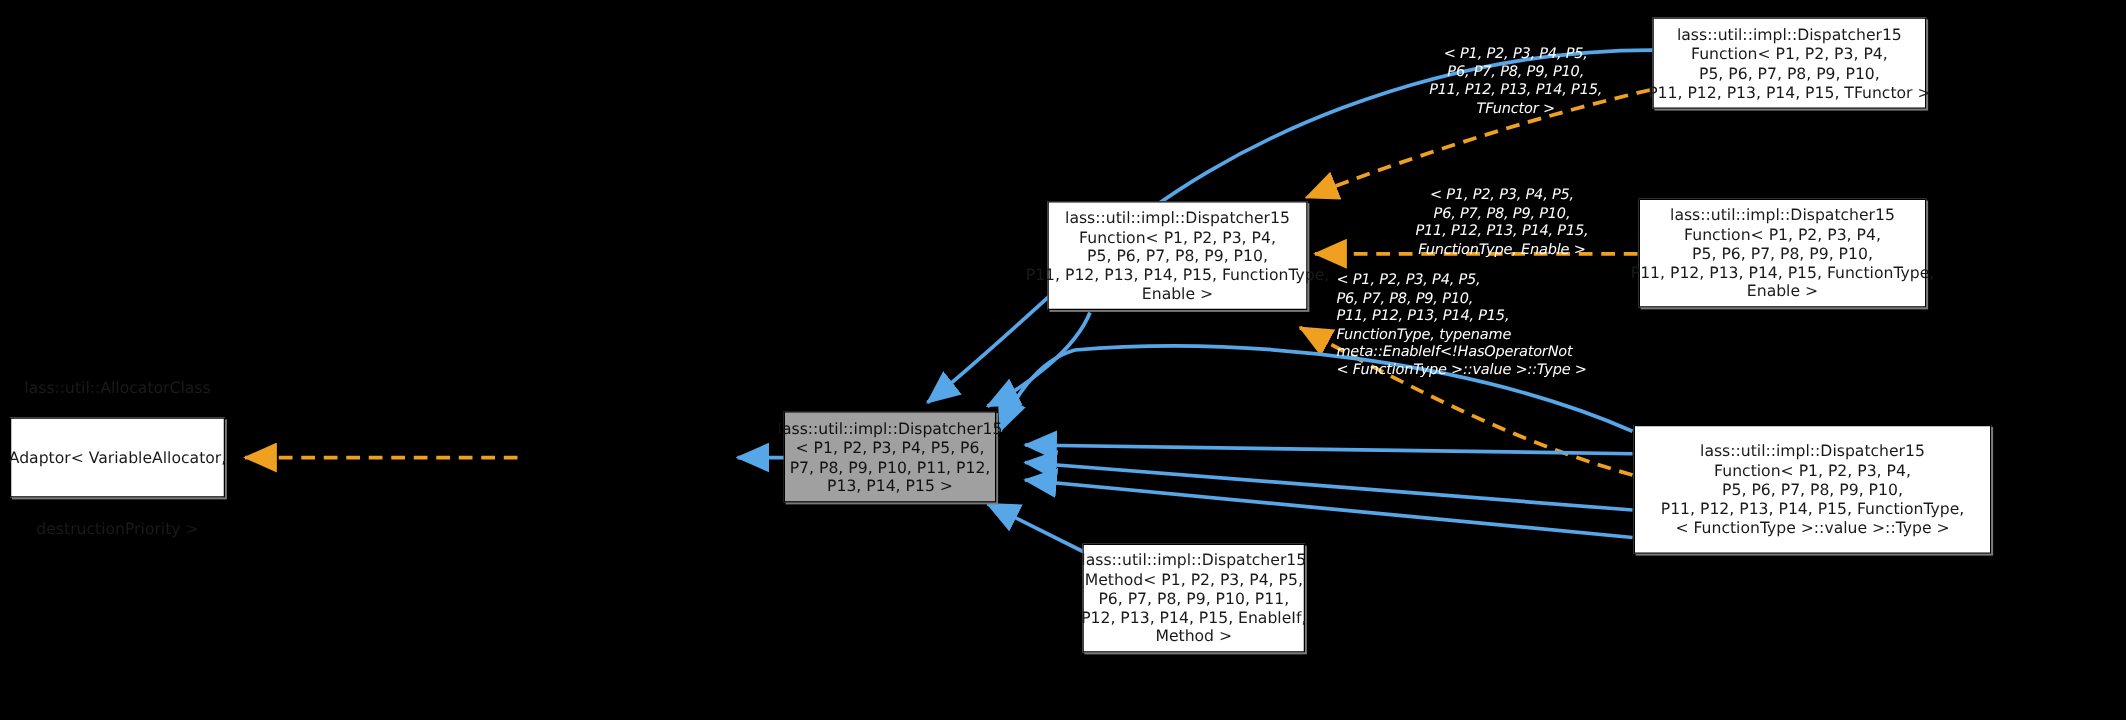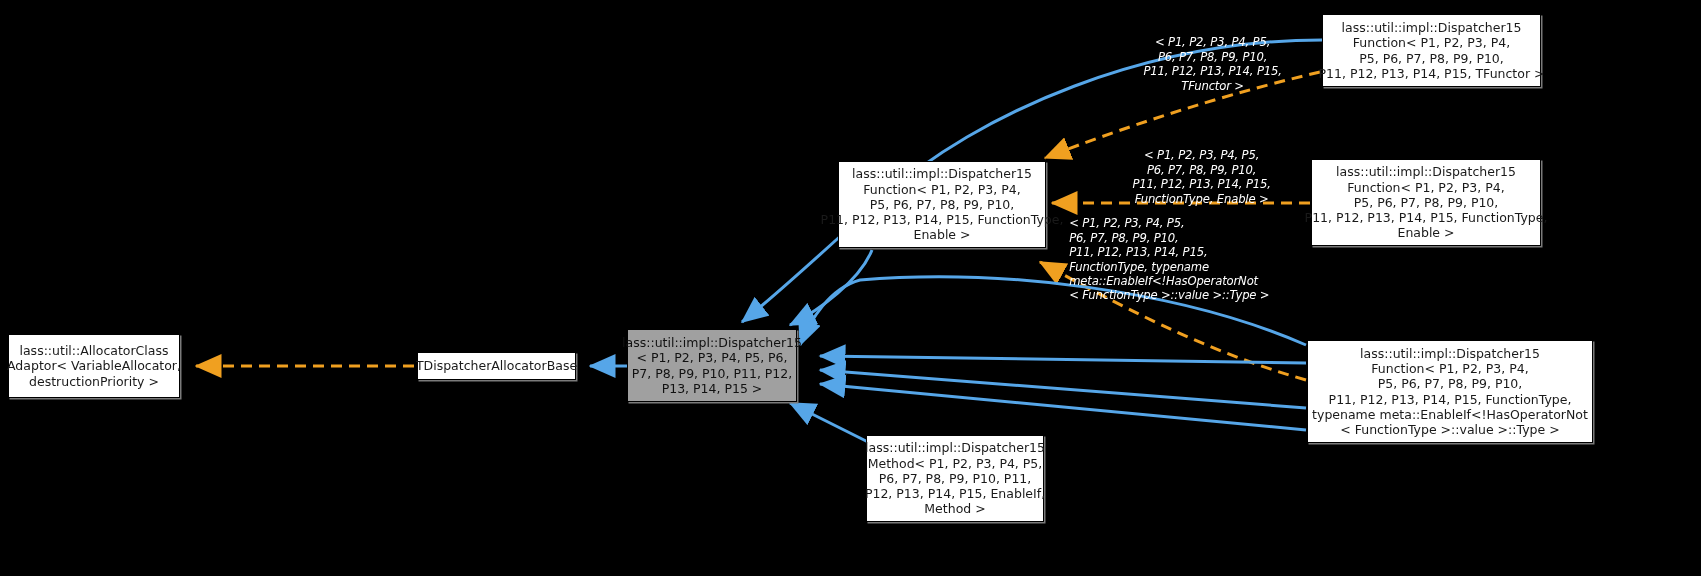--- a/index.html
+++ b/index.html
@@ -102,29 +102,26 @@
     </g>
     <g>
       <path d="M1306,430 L820,384" fill="none" stroke="#56a6e8" stroke-width="3" marker-end="url(#arrBlue)"></path>
     </g>
 
     <g>
       <path d="M870,443 L790,403" fill="none" stroke="#56a6e8" stroke-width="3" marker-end="url(#arrBlue)"></path>
     </g>
   </svg>
 
-  <div class="node" style="left:8px;top:334px;width:172px;height:64px;">
+  <div class="node" style="left:8px;top:334px;width:172px;height:64px;gap:41px;">
     <span class="ln">lass::util::AllocatorClass</span>
     <span class="ln">Adaptor&lt; VariableAllocator,</span>
     <span class="ln">destructionPriority &gt;</span>
   </div>
 
-  <div class="node" style="left:417px;top:352px;width:159px;height:28px;">
-    <span class="ln">TDispatcherAllocatorBase</span>
-  </div>
 
   <div class="node current" style="left:627px;top:329px;width:170px;height:73px;">
     <span class="ln">lass::util::impl::Dispatcher15</span>
     <span class="ln">&lt; P1, P2, P3, P4, P5, P6,</span>
     <span class="ln">P7, P8, P9, P10, P11, P12,</span>
     <span class="ln">P13, P14, P15 &gt;</span>
   </div>
 
   <div class="node" style="left:838px;top:161px;width:208px;height:87px;">
     <span class="ln">lass::util::impl::Dispatcher15</span>
@@ -147,21 +144,20 @@
     <span class="ln">P5, P6, P7, P8, P9, P10,</span>
     <span class="ln">P11, P12, P13, P14, P15, FunctionType,</span>
     <span class="ln">Enable &gt;</span>
   </div>
 
   <div class="node" style="left:1307px;top:340px;width:286px;height:103px;">
     <span class="ln">lass::util::impl::Dispatcher15</span>
     <span class="ln">Function&lt; P1, P2, P3, P4,</span>
     <span class="ln">P5, P6, P7, P8, P9, P10,</span>
     <span class="ln">P11, P12, P13, P14, P15, FunctionType,</span>
-    <span class="ln">typename meta::EnableIf&lt;!HasOperatorNot</span>
     <span class="ln">&lt; FunctionType &gt;::value &gt;::Type &gt;</span>
   </div>
 
   <div class="node" style="left:866px;top:435px;width:178px;height:87px;">
     <span class="ln">lass::util::impl::Dispatcher15</span>
     <span class="ln">Method&lt; P1, P2, P3, P4, P5,</span>
     <span class="ln">P6, P7, P8, P9, P10, P11,</span>
     <span class="ln">P12, P13, P14, P15, EnableIf,</span>
     <span class="ln">Method &gt;</span>
   </div>

